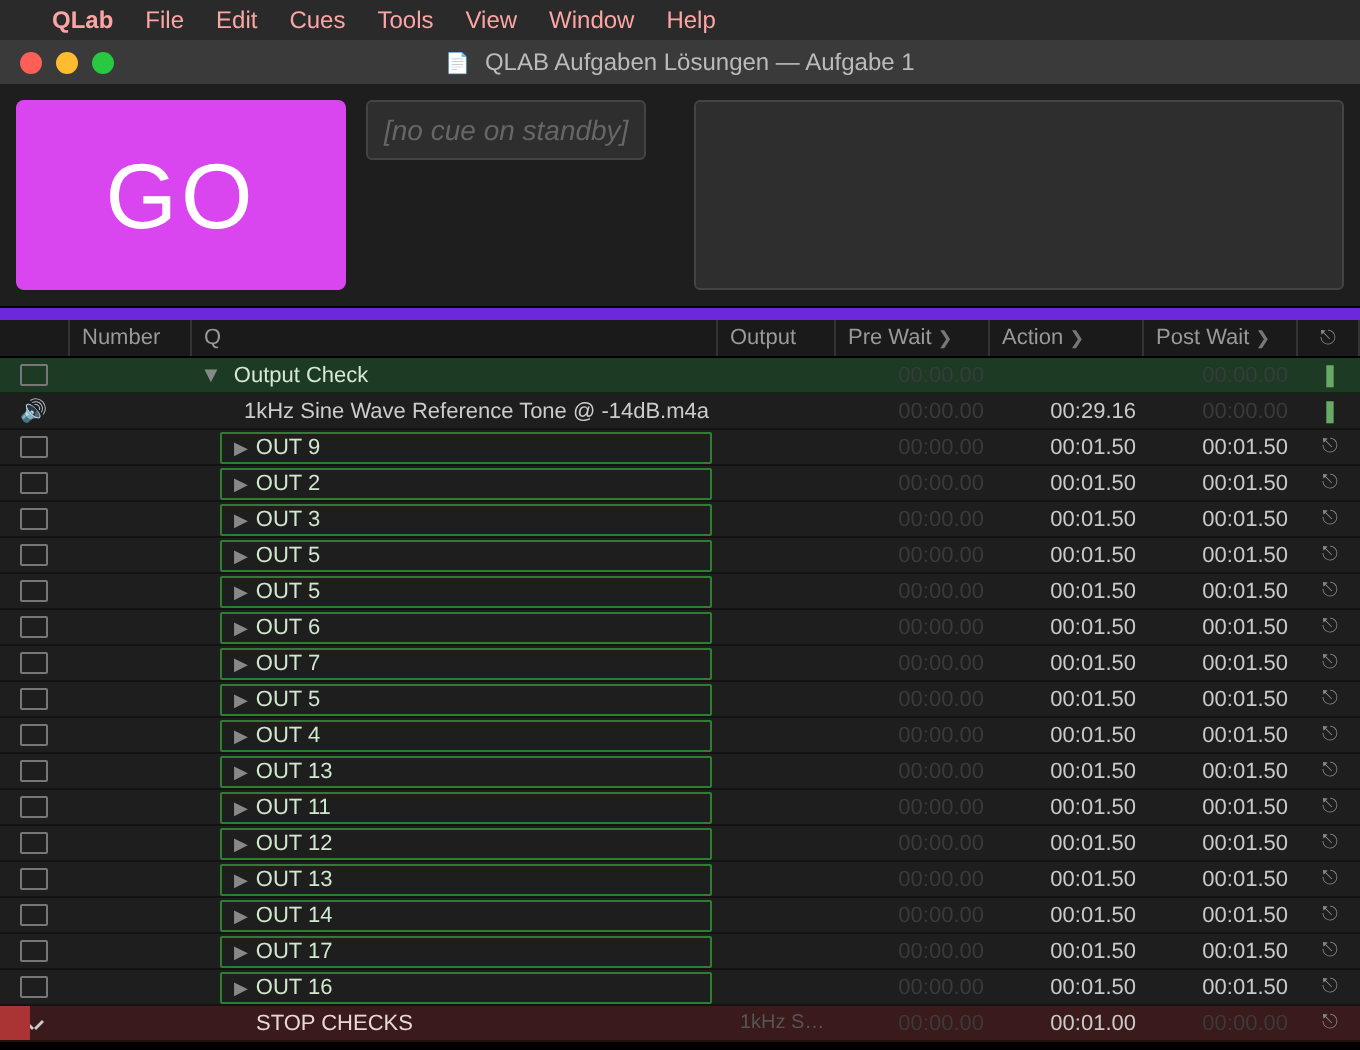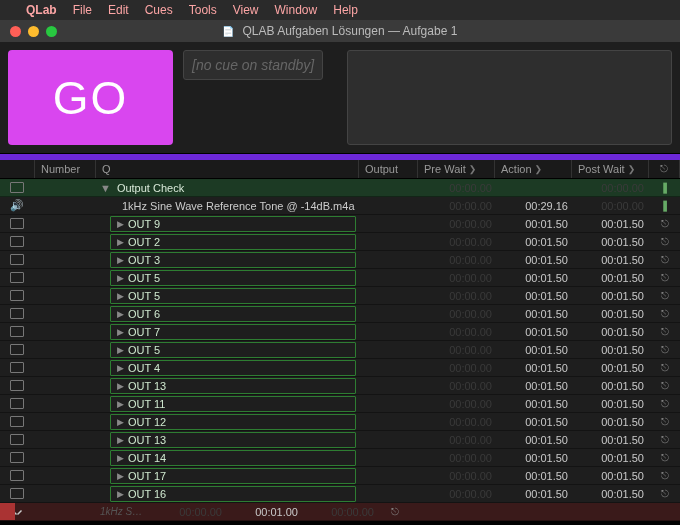--- a/index.html
+++ b/index.html
@@ -34,21 +34,21 @@
   .c-post{width:64px}
   .c-flag{width:18px;justify-content:center;border-right:none}
   .chev{font-size:9px;margin-left:3px;color:#777}
   
   .cuelist{background:#1e1e1e}
   .row{display:flex;height:17px;align-items:center;font-size:11px;border-bottom:1px solid rgba(0,0,0,.35)}
   .row > div{padding:0 6px;overflow:hidden;white-space:nowrap}
   .row .c-dot,.row .c-flag{display:flex;justify-content:center;align-items:center;color:#888}
   .row .c-num{width:48px}
   .row .c-q{flex:1;display:flex;align-items:center;gap:4px}
-  .row .c-target{width:46px;color:#555;font-style:italic;font-size:10px}
+  .row .c-target{width:46px;color:#555;font-size:10px}
   .row .c-pre,.row .c-act,.row .c-post{width:64px;text-align:right;font-variant-numeric:tabular-nums}
   .tm-dim{color:#3a3a3a}
   .tm-lit{color:#c9c9c9}
   .groupbox{position:relative}
   .groupbox .row .c-q{padding-left:16px}
   .row.header{background:#1c3a24}
   .row.header .c-q{color:#d8e8d8;padding-left:6px}
   .row.header .disc{color:#888;margin-right:2px}
   .row.sine .c-q{padding-left:28px;color:#ccc}
   .row.out .qbox{border:1px solid #2e7d32;border-radius:1px;height:14px;flex:1;display:flex;align-items:center;padding-left:6px;margin-right:2px;color:#cfe8cf}
@@ -471,20 +471,23 @@
         </div>
 
       <div class="row stop" style="position:relative">
         <div class="c-num-stripe"></div>
         <div class="c-dot">
           <svg class="stopicon" viewBox="0 0 10 10">
               <path d="M1 3 L5 7 L4 8 L0 4 Z M5 7 L9 3 L10 4 L6 8 Z" fill="#ccc"></path>
             </svg>
         </div>
         <div class="c-num"></div>
+        <div class="c-q">
+            <span>STOP CHECKS</span>
+          </div>
         <div class="c-target">1kHz S…</div>
         <div class="c-pre tm-dim">00:00.00</div>
         <div class="c-act tm-lit">00:01.00</div>
         <div class="c-post tm-dim">00:00.00</div>
         <div class="c-flag">
             <span class="anchor">⎋</span>
           </div>
       </div>
     </div>
   </div>

